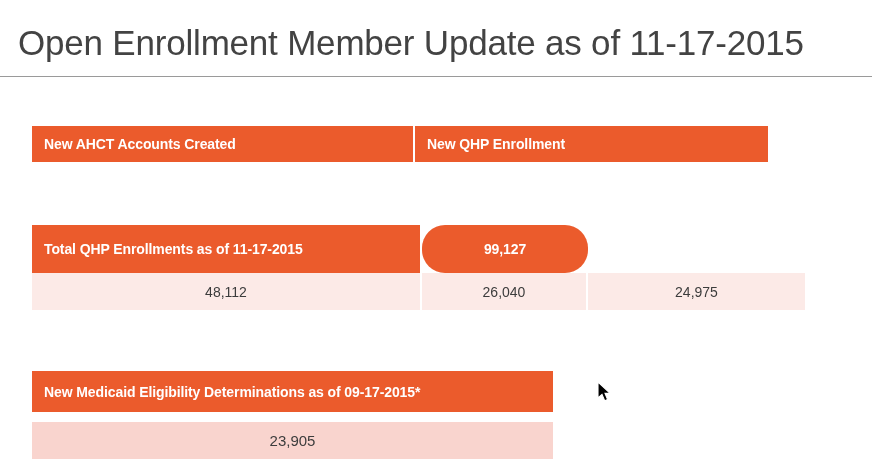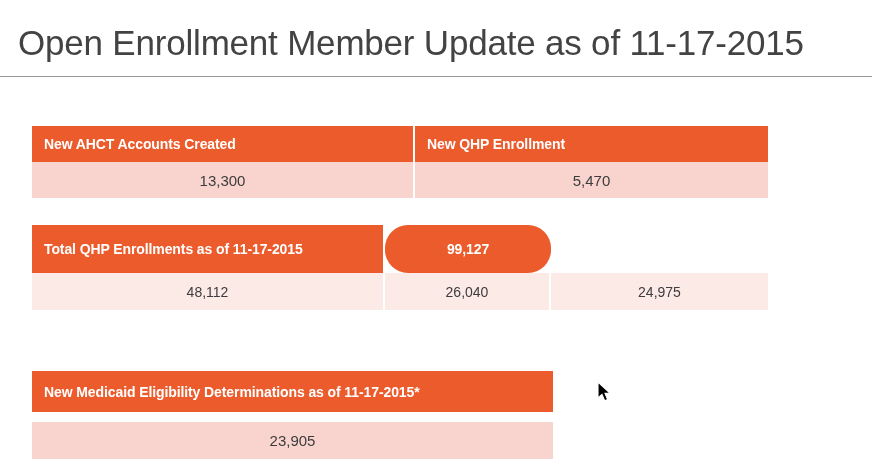--- a/index.html
+++ b/index.html
@@ -135,46 +135,42 @@
   <div id="page-title">Open Enrollment Member Update as of 11-17-2015</div>
   <div id="title-rule"></div>
 </div>
 
 <table class="tbl" id="table-accounts">
   <tbody>
       <tr>
     <td class="hdr" style="width:383px;">New AHCT Accounts Created</td>
     <td class="hdr last" style="width:353px;">New QHP Enrollment</td>
   </tr>
-  <tr>
-    <td class="row-a">13,300</td>
-    <td class="row-a last">5,470</td>
-  </tr>
 </tbody>
   </table>
 
 <table class="tbl" id="table-qhp">
   <tbody>
       <tr>
-    <td class="hdr" style="width:353px;">Total QHP Enrollments as of 11-17-2015</td>
+    <td class="hdr" style="width:390px;">Total QHP Enrollments as of 11-17-2015</td>
     <td class="hdr ctr last" style="width:166px;">99,127</td>
     <td class="blank" style="width:217px;"></td>
   </tr>
   <tr class="values">
     <td class="row-b">48,112</td>
     <td class="row-b">26,040</td>
     <td class="row-b last">24,975</td>
   </tr>
 </tbody>
   </table>
 
 <table class="tbl" id="table-medicaid">
   <tbody>
       <tr>
-    <td class="hdr last" style="width:521px;">New Medicaid Eligibility Determinations as of 11-17-2015*</td>
+    <td class="hdr last" style="width:521px;">New Medicaid Eligibility Determinations as of 09-17-2015*</td>
   </tr>
   <tr>
     <td class="spacer"></td>
   </tr>
   <tr>
     <td class="row-a last">23,905</td>
   </tr>
 </tbody>
   </table>
 

